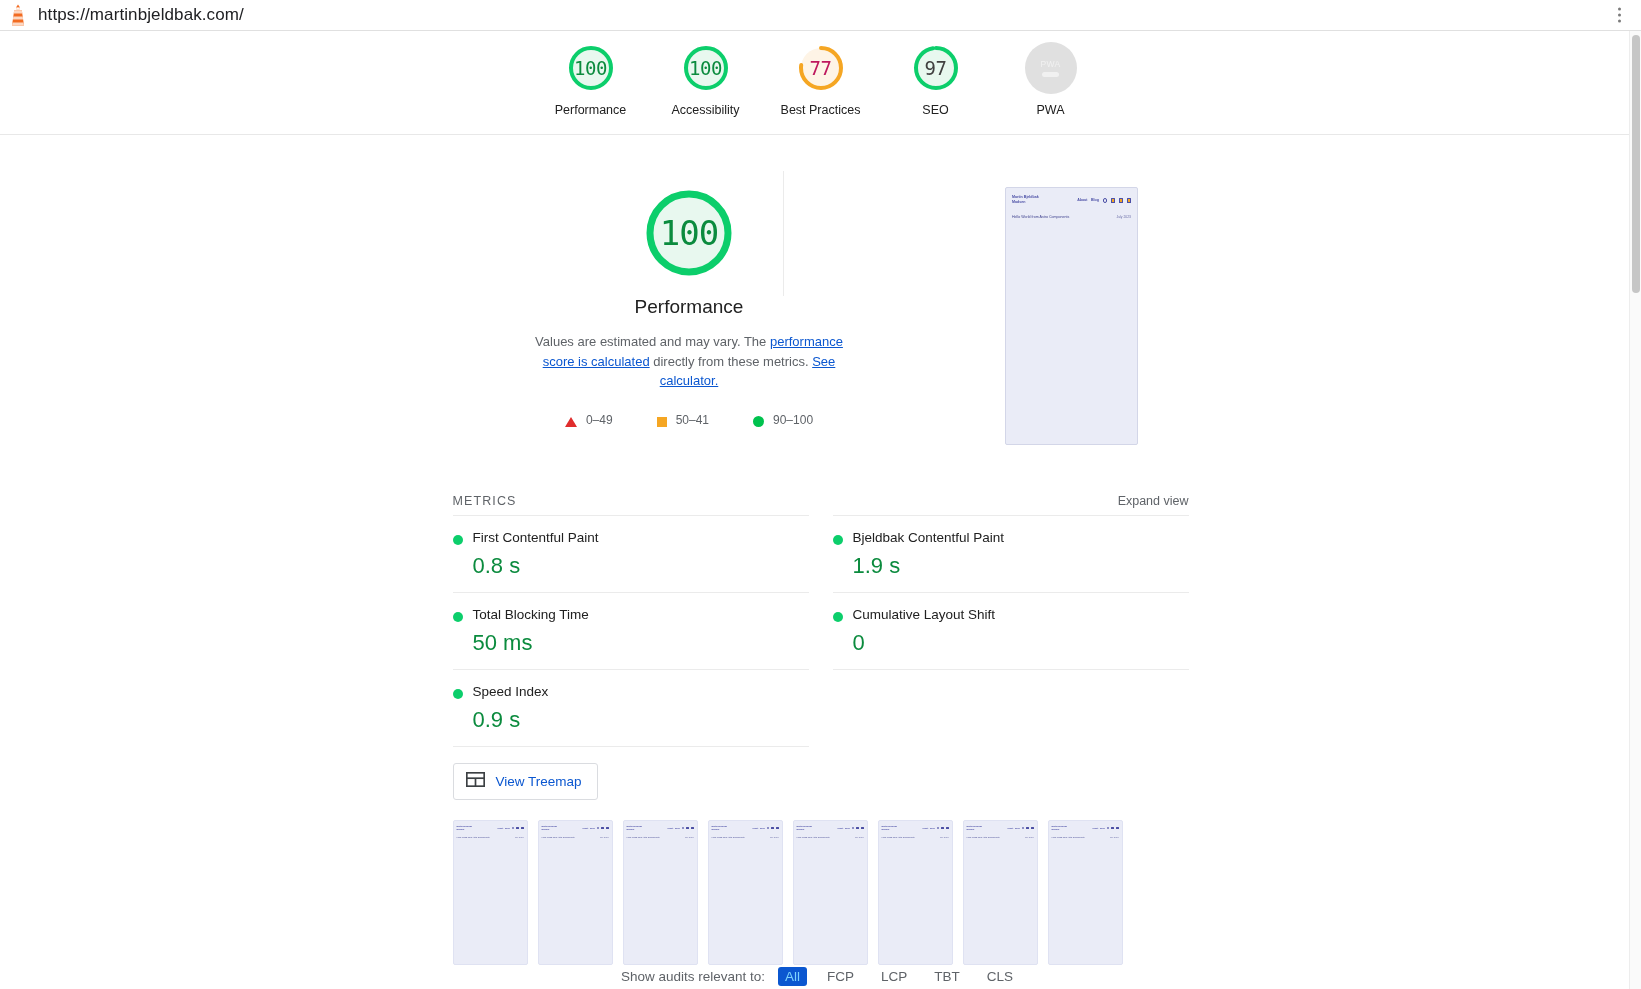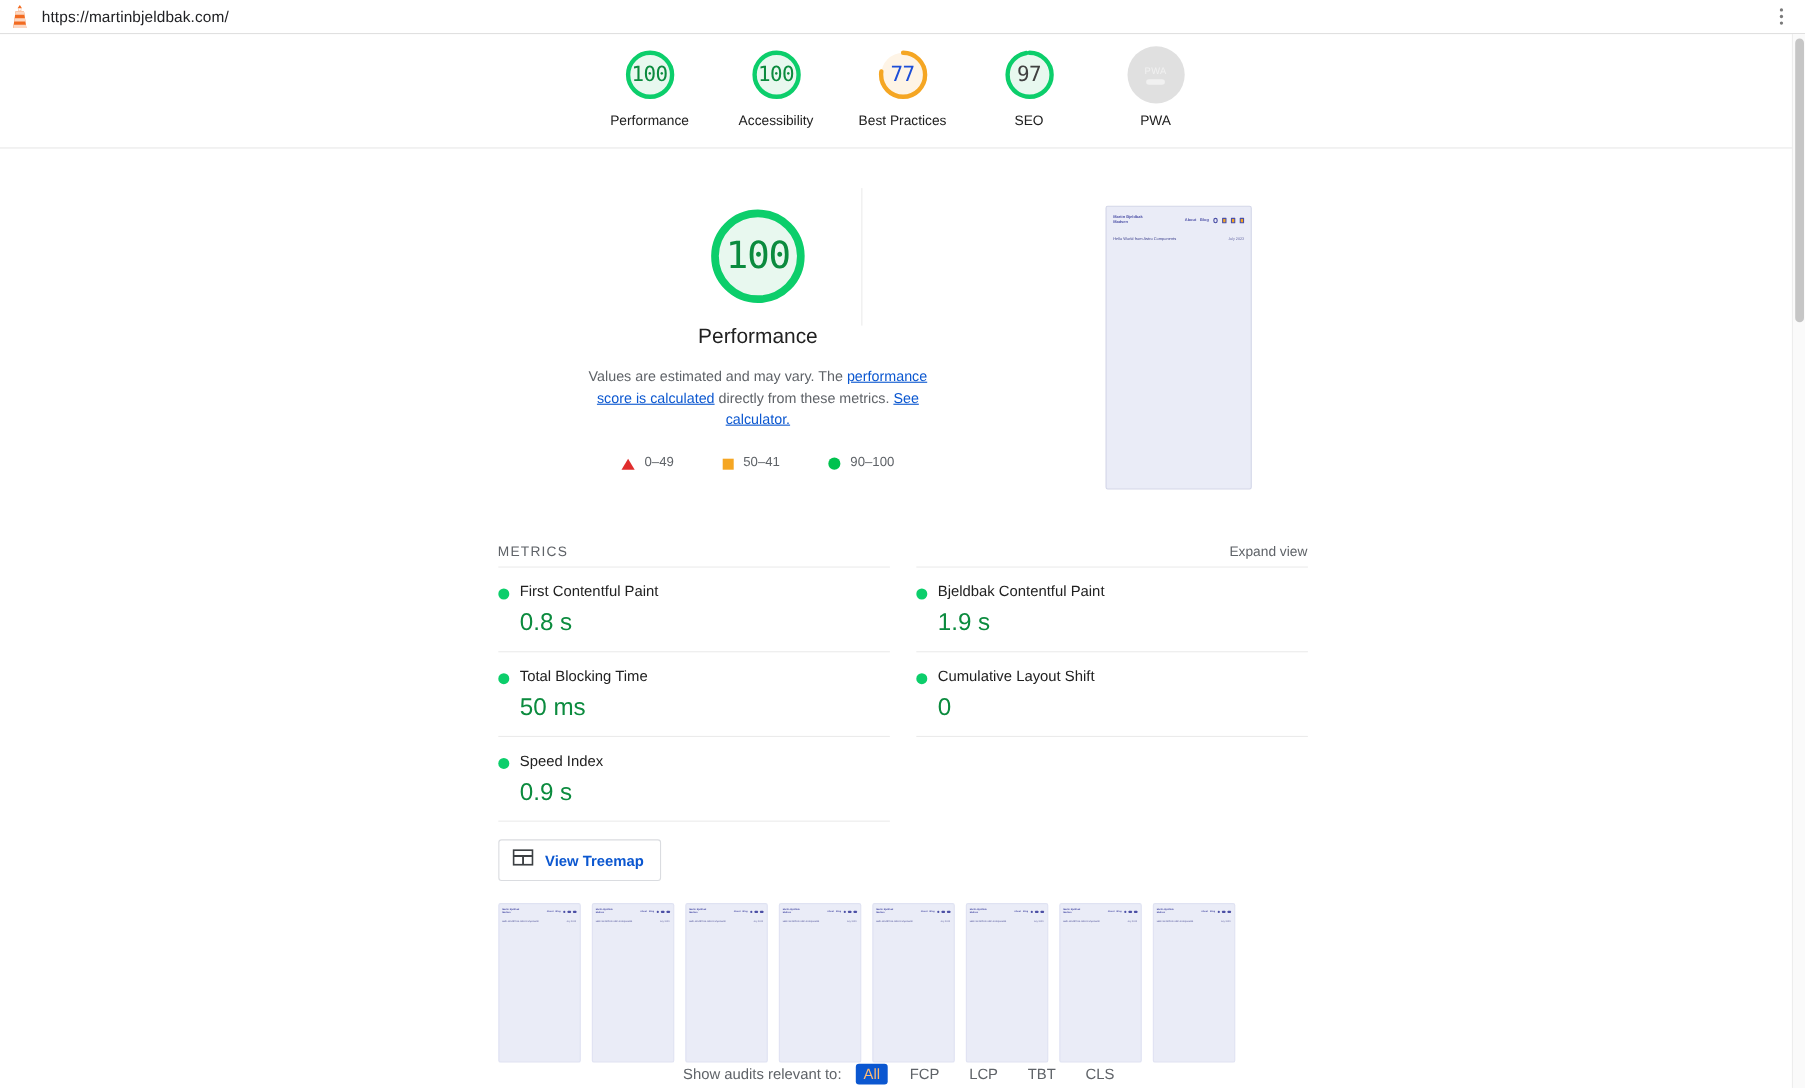--- a/index.html
+++ b/index.html
@@ -17,21 +17,21 @@
   .topbar {
     height: 31px;
     display: flex; align-items: center;
     border-bottom: 1px solid #e0e0e0;
     padding: 0 10px 0 8px;
     background: #fff;
     position: relative;
   }
   .lh-logo { width: 20px; height: 22px; flex: 0 0 auto; margin-right: 10px; }
   .topbar-url {
-    font-size: 14px; color: #202124; letter-spacing: .1px;
+    font-size: 17px; color: #202124; letter-spacing: .1px;
   }
   .kebab {
     position: absolute; right: 17px; top: 50%; transform: translateY(-50%);
     display: flex; flex-direction: column; gap: 3px; align-items: center;
     padding: 4px 3px; cursor: pointer;
   }
   .kebab i { width: 3px; height: 3px; border-radius: 50%; background: #7a7a7a; display: block; }
 
   
   .scores {
@@ -131,21 +131,21 @@
   .metric-head { display: flex; align-items: flex-end; gap: 10px; }
   .metric-dot { width: 10px; height: 10px; border-radius: 50%; background: #0cce6b; flex: 0 0 auto; }
   .metric-name { font-size: 13.5px; color: #212121; }
   .metric-value { font-size: 22px; color: #0b8b3e; margin-top: 8px; margin-left: 20px; font-weight: 400; }
   .metric.spacer-line { border-top: 1px solid #ebebeb; height: 0; padding: 0; }
 
   
   .treemap-btn {
     display: inline-flex; align-items: center; gap: 11px;
     border: 1px solid #dadce0; border-radius: 3px; background: #fff;
-    padding: 8px 15px 8px 12px; margin-top: 16px; cursor: pointer; font-weight: bold;
+    padding: 8px 15px 8px 12px; margin-top: 16px; cursor: pointer;
   }
   .treemap-label { font-size: 13.5px; color: #0b57d0; }
 
   
   .filmstrip { display: flex; gap: 10px; width: 736px; margin: 20px auto 0 auto; }
   .film {
     width: 75px; height: 145px; background: #eaecf7;
     border: 1px solid #dfe2f2; border-radius: 2px; overflow: hidden;
   }
   .film .pv-nav { padding: 4px 3px 0 3px; }
@@ -157,21 +157,21 @@
 
   
   .filterbar {
     position: absolute; left: 0; right: 0; bottom: 2px;
     display: flex; justify-content: center; align-items: center; gap: 13px;
   }
   .filter-label { font-size: 13.5px; color: #5f6368; }
   .pill {
     font-size: 13.5px; color: #5f6368; padding: 2px 7px; border-radius: 3px; cursor: pointer;
   }
-  .pill.active { background: #0b57d0; color: #fdba74; font-weight: 500; text-align: right; }
+  .pill.active { background: #0b57d0; color: #7dd3fc; font-weight: 500; text-align: right; }
 
   
   .scrollbar {
     position: absolute; right: 0; top: 31px; width: 12px; bottom: 0;
     background: #fafafa; border-left: 1px solid #ededed;
   }
   .scroll-thumb {
     position: absolute; top: 4px; left: 2px; width: 8px; height: 258px;
     background: #c6c6c6; border-radius: 5px;
   }
@@ -222,21 +222,21 @@
     </span>
     <span class="score-label">Accessibility</span>
   </div>
 
   <div class="score-item">
     <span class="mini-gauge">
       <svg viewBox="0 0 52 52">
         <circle cx="26" cy="26" r="20" fill="#fef4e6"></circle>
         <circle cx="26" cy="26" r="20" fill="none" stroke="#f5a623" stroke-width="4" stroke-dasharray="96.7 125.6" stroke-dashoffset="0" stroke-linecap="round"></circle>
       </svg>
-      <span class="mini-num" style="color:#1d4ed8">77</span>
+      <span class="mini-num" style="color:#be185d">77</span>
     </span>
     <span class="score-label">Best Practices</span>
   </div>
 
   <div class="score-item">
     <span class="mini-gauge">
       <svg viewBox="0 0 52 52">
         <circle cx="26" cy="26" r="20" fill="#e8f8ef"></circle>
         <circle cx="26" cy="26" r="20" fill="none" stroke="#0cce6b" stroke-width="4" stroke-dasharray="121.8 125.6" stroke-dashoffset="0" stroke-linecap="round"></circle>
       </svg>

